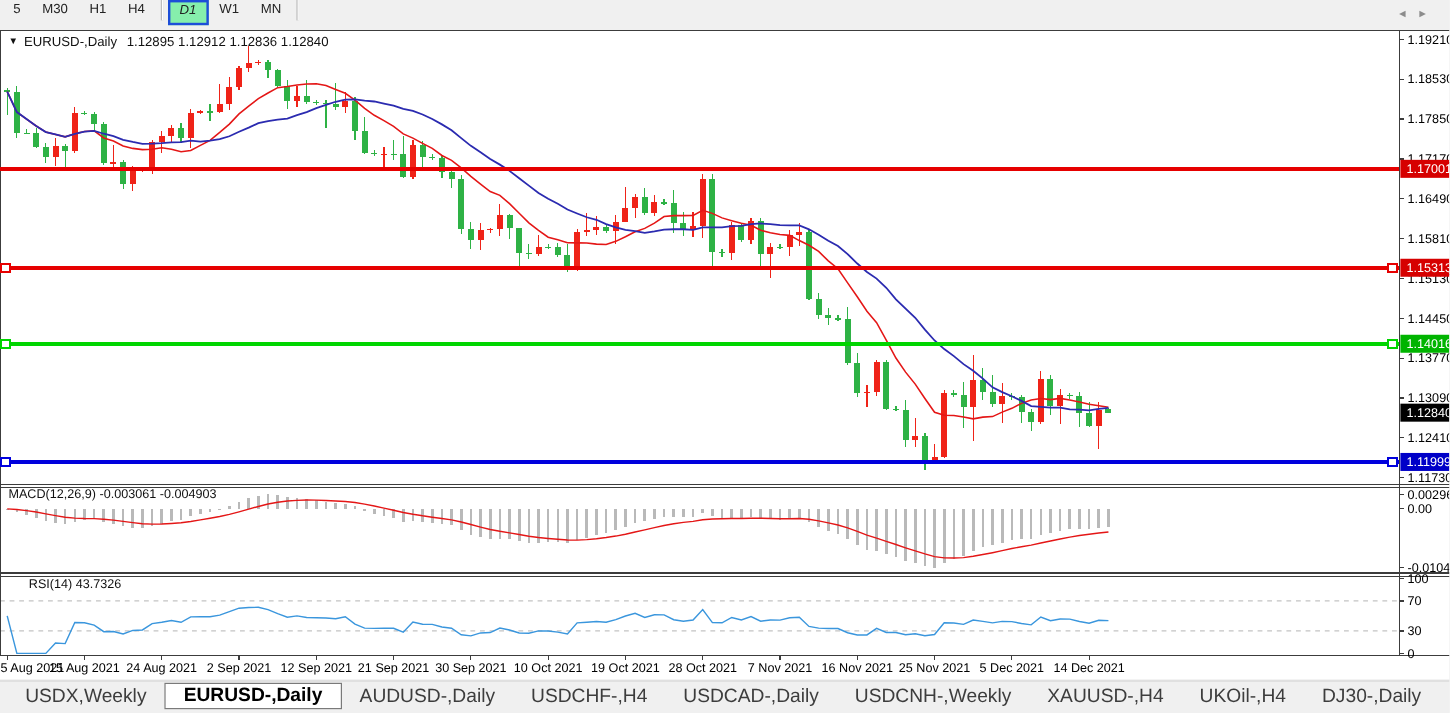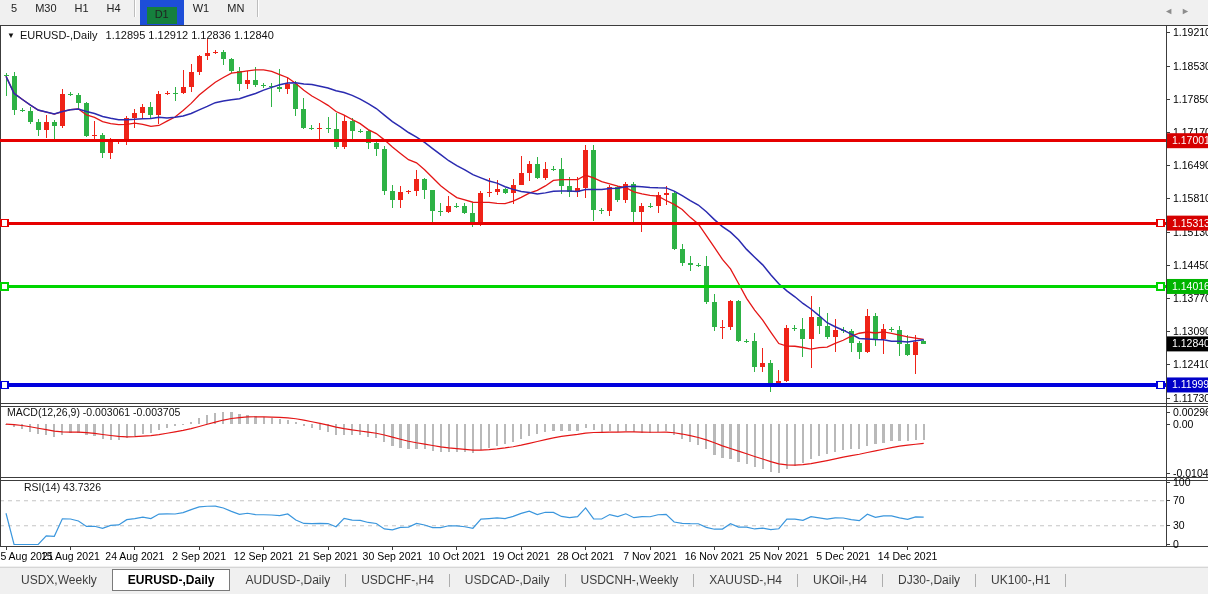--- a/index.html
+++ b/index.html
@@ -1,33 +1,33 @@
 <!DOCTYPE html>
 <html><head>
 <meta charset="utf-8">
 <style>
   html,body{margin:0;padding:0;background:#f0f0f0;font-family:"Liberation Sans",sans-serif;}
   .page{position:relative;width:1208px;height:594px;overflow:hidden;background:#f0f0f0;}
   
   .toolbar{position:absolute;top:0;left:0;width:1208px;height:25px;background:#f0f0f0;display:flex;align-items:flex-start;padding-left:2px;box-sizing:border-box;}
   .tf-btn{height:17px;line-height:17px;padding:0 9px;font-size:11px;color:#222;white-space:nowrap;}
-  .tf-btn.active{background:#15803d;border:7px solid #1d4ed8;line-height:15px;padding:0 8px;}
+  .tf-btn.active{background:#86efac;border:2px solid #1d4ed8;line-height:15px;padding:0 8px;font-style:italic;}
   .tf-sep{width:1px;height:17px;background:#bdbdbd;border-right:1px solid #fff;margin:0 4px;}
   
   .chart-bg{position:absolute;top:25px;left:0;width:1208px;height:541px;background:#fff;}
   svg{position:absolute;top:25px;left:0;display:block;}
   .ohlc-title{position:absolute;top:29px;left:7px;font-size:11px;color:#111;white-space:nowrap;}
   .ohlc-title .arrow{font-size:8px;color:#111;margin-right:5px;vertical-align:1px;}
   .ohlc-title .quotes{margin-left:8px;margin-top:16px;}
   .pane-label{position:absolute;font-size:10.5px;color:#111;white-space:nowrap;}
   .macd-label{top:406px;left:7px;}
   .rsi-label{top:481px;left:7px;padding-left:17px;}
   
   .tabbar{position:absolute;top:567px;left:0;width:1208px;height:27px;background:#f0f0f0;border-top:1px solid #d6d6d6;display:flex;align-items:flex-start;padding-left:6px;box-sizing:border-box;}
-  .tab{font-size:12px;color:#3d3d3d;padding:0 15px;height:19px;line-height:19px;margin-top:3px;white-space:nowrap;}
+  .tab{font-size:16px;color:#3d3d3d;padding:0 15px;height:19px;line-height:19px;margin-top:3px;white-space:nowrap;}
   .tab.active{background:#fff;border:1px solid #7a7a7a;font-weight:bold;color:#000;height:20px;line-height:20px;margin-top:1px;}
   .tab-sep{width:1px;height:13px;background:#adadad;margin-top:6px;}
   .tab-arrows{position:absolute;right:10px;top:6px;font-size:9px;color:#8c8c8c;letter-spacing:8px;}
 </style>
 </head>
 <body>
 
 <div class="page">
   <div class="toolbar">
       <div class="tf-btn">5</div>
@@ -485,21 +485,21 @@
       <text x="1172" y="264.9654545454544" font-size="10.5px" font-family="Liberation Sans, sans-serif" fill="#fff" text-anchor="start">1.14016</text>
       <line x1="0" y1="359.95792207792215" x2="1166" y2="359.95792207792215" stroke="#0000dd" stroke-width="4" shape-rendering="crispEdges"></line>
       <rect x="1" y="356.45792207792215" width="7" height="7" fill="#fff" stroke="#0000dd" stroke-width="1.6" shape-rendering="crispEdges"></rect>
       <rect x="1157" y="356.45792207792215" width="7" height="7" fill="#fff" stroke="#0000dd" stroke-width="1.6" shape-rendering="crispEdges"></rect>
       <rect x="1167" y="352.45792207792215" width="41" height="15" fill="#0000c8"></rect>
       <text x="1172" y="363.45792207792215" font-size="10.5px" font-family="Liberation Sans, sans-serif" fill="#fff" text-anchor="start">1.11999</text>
       <rect x="1167" y="311.3909090909089" width="41" height="15" fill="#000000"></rect>
       <text x="1172" y="322.3909090909089" font-size="10.5px" font-family="Liberation Sans, sans-serif" fill="#fff" text-anchor="start">1.12840</text>
     </svg>
   <div class="ohlc-title"><span class="arrow">▼</span><span>EURUSD-,Daily</span><span class="quotes">1.12895 1.12912 1.12836 1.12840</span></div>
-  <div class="pane-label macd-label">MACD(12,26,9) -0.003061 -0.003705</div>
+  <div class="pane-label macd-label">MACD(12,26,9) -0.003061 -0.004903</div>
   <div class="pane-label rsi-label">RSI(14) 43.7326</div>
   <div class="tabbar">
       <div class="tab">USDX,Weekly</div>
       <div class="tab active">EURUSD-,Daily</div>
       <div class="tab">AUDUSD-,Daily</div>
       <div class="tab-sep"></div>
       <div class="tab">USDCHF-,H4</div>
       <div class="tab-sep"></div>
       <div class="tab">USDCAD-,Daily</div>
       <div class="tab-sep"></div>

